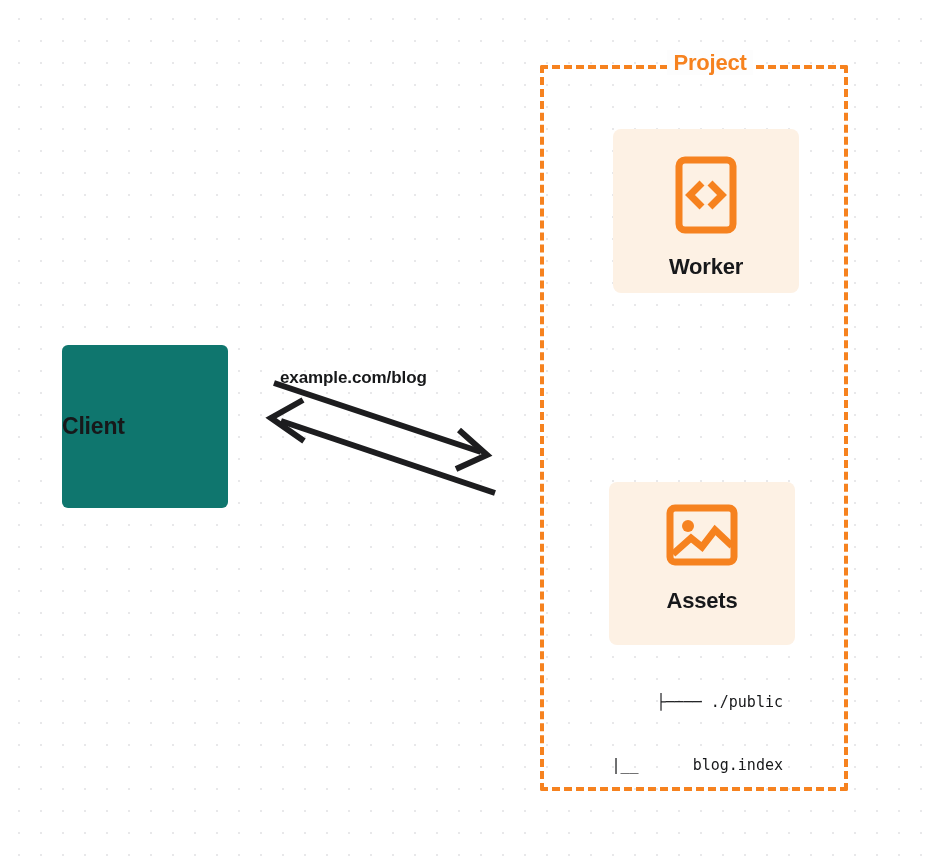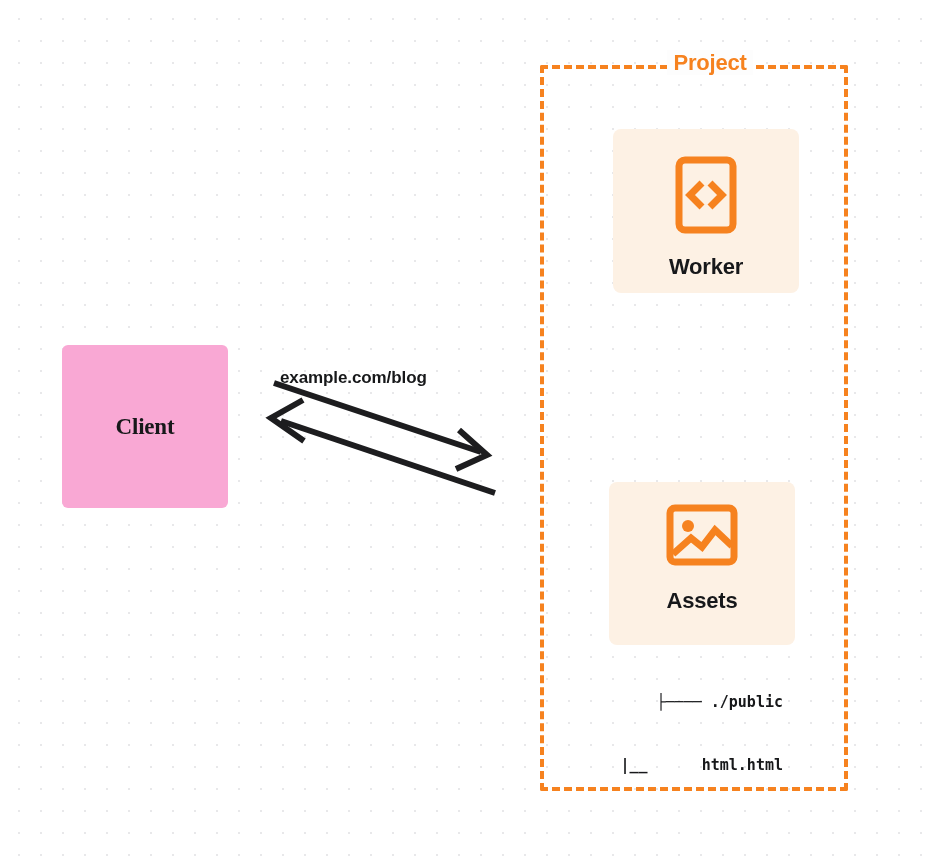--- a/index.html
+++ b/index.html
@@ -19,26 +19,25 @@
     overflow: hidden;
   }
 
   
   #client-node {
     position: absolute;
     left: 62px;
     top: 345px;
     width: 166px;
     height: 163px;
-    background: #f9a8d4;
+    background: #0f766e;
     border-radius: 6px;
     display: flex;
     align-items: center;
-    justify-content: center;
-    font-family: Liberation Serif, serif;
+    justify-content: flex-start;
   }
   #client-node .node-label {
     font-size: 23px;
     font-weight: bold;
     color: #17181a;
     letter-spacing: -0.2px;
   }
 
   
   #request-label {
@@ -130,21 +129,20 @@
     width: 195px;
     font-family: "DejaVu Sans Mono", "Liberation Mono", monospace;
     font-size: 15px;
     line-height: 21px;
     color: #17181a;
     text-align: right;
     white-space: pre;
   }
   #asset-file-tree .tree-row {
     display: block;
-    font-weight: bold;
   }
 </style>
 </head>
 <body>
 
 <div id="client-node">
   <span class="node-label">Client</span>
 </div>
 
 <div id="request-label">example.com/blog</div>
@@ -184,15 +182,15 @@
       <rect x="4" y="6" width="64" height="54" rx="5" stroke="#F6821F" stroke-width="7"></rect>
       <circle cx="22" cy="24" r="6" fill="#F6821F"></circle>
       <polyline points="7,52 25,36 36,45 49,28 66,44" stroke="#F6821F" stroke-width="7" fill="none" stroke-linejoin="miter" stroke-linecap="butt"></polyline>
     </svg>
   </span>
   <span class="node-label">Assets</span>
 </div>
 
 <div id="asset-file-tree">
   <span class="tree-row">├──── ./public</span>
-  <span class="tree-row">|__      html.html</span>
+  <span class="tree-row">|__      blog.index</span>
   
 </div>
 
 </body></html>

